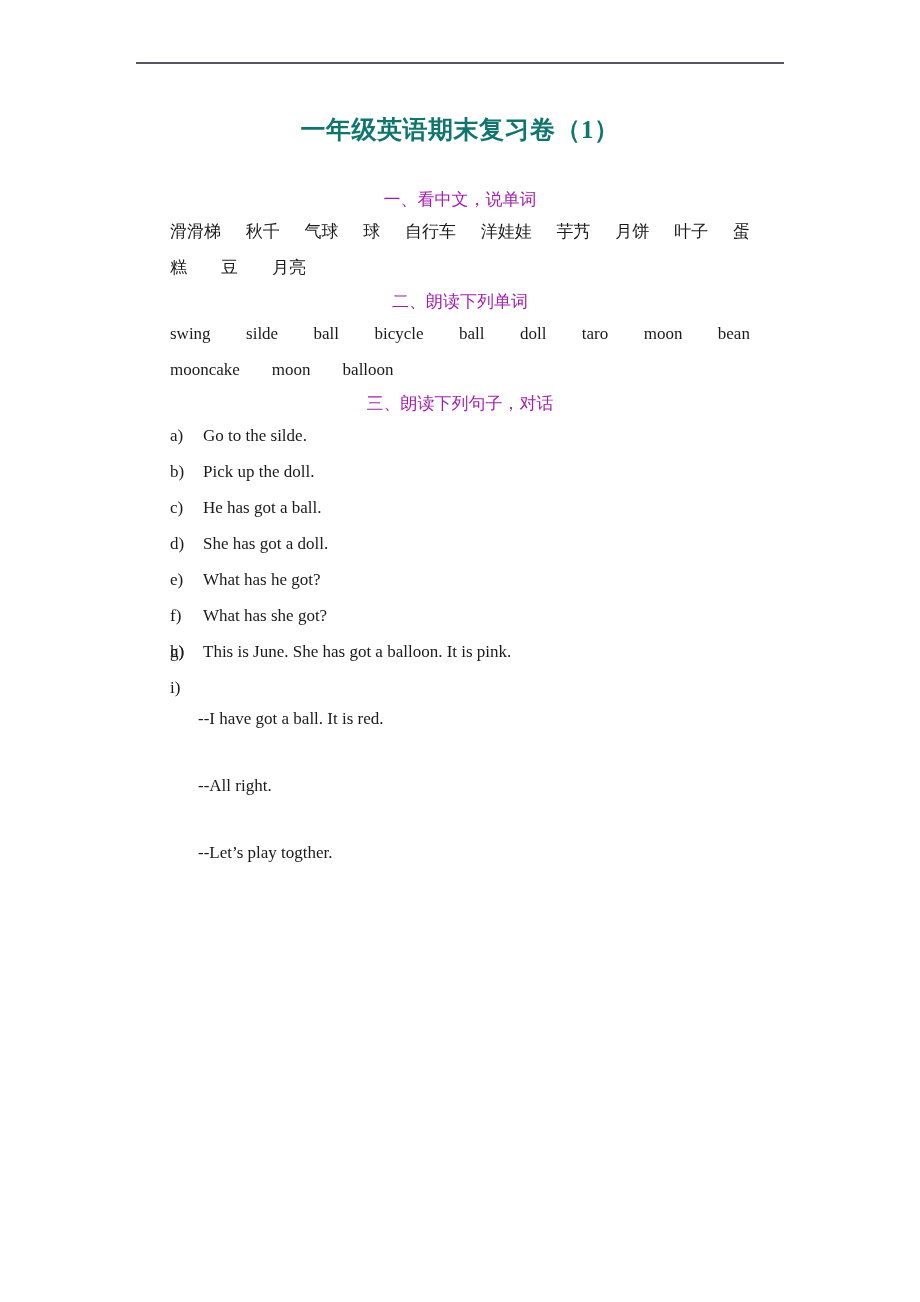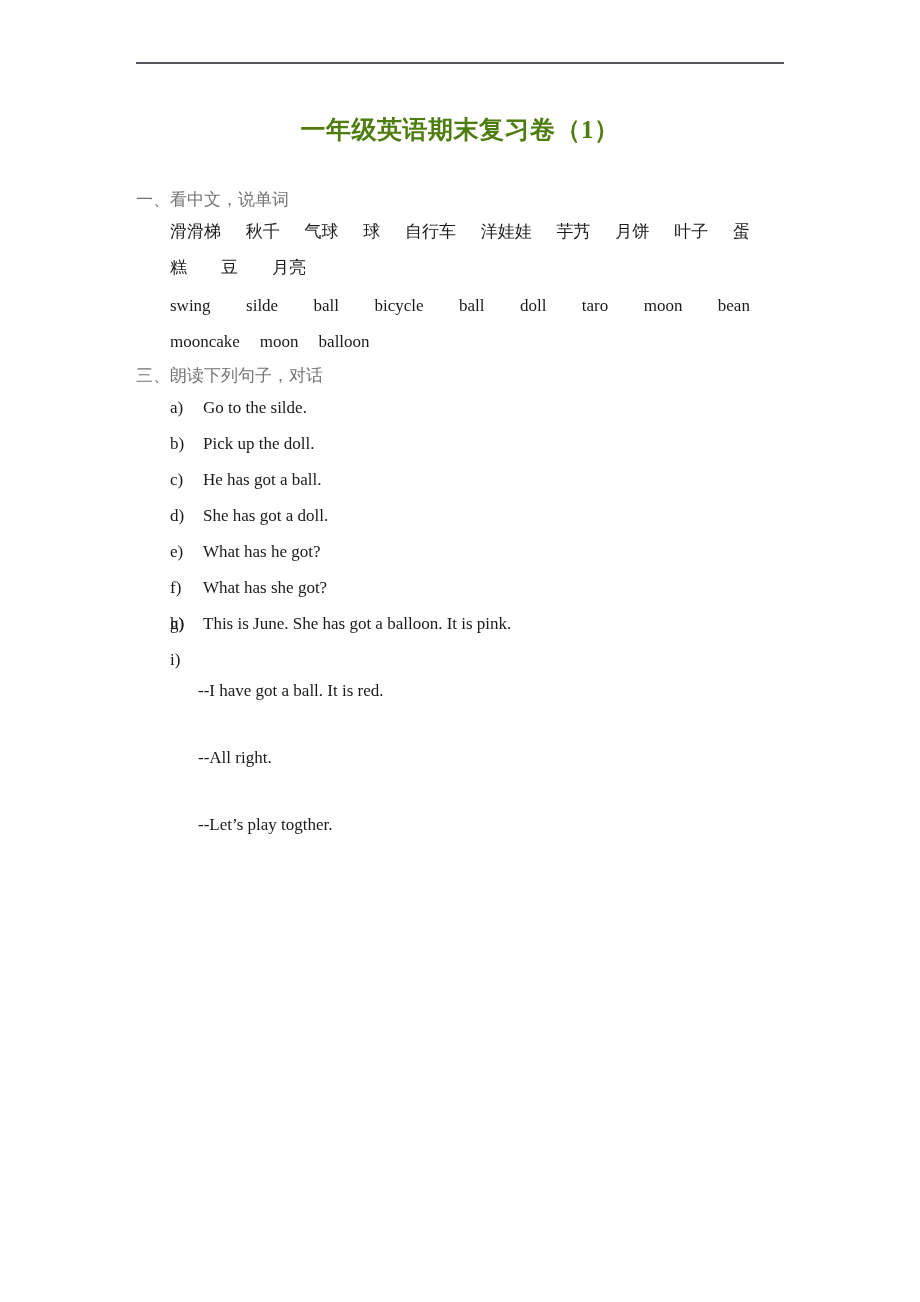--- a/index.html
+++ b/index.html
@@ -33,37 +33,38 @@
   
   .doc-title {
     position: absolute;
     left: 136px;
     top: 113px;
     width: 648px;
     text-align: center;
     font-size: 25px;
     font-weight: bold;
     letter-spacing: 0.5px;
-    color: #4d7c0f;
+    color: #0f766e;
     white-space: nowrap;
   }
   
   .content {
     position: absolute;
     left: 136px;
     top: 186px;
     width: 648px;
   }
   .section { margin: 0; padding: 0; }
   .section-heading {
     font-size: 17px;
     line-height: 28px;
-    color: #737373;
+    color: #a21caf;
     margin: 0;
     white-space: nowrap;
+    text-align: center;
   }
   
   .row-spread {
     display: flex;
     padding-left: 34px;
     width: 614px;
     box-sizing: border-box;
     justify-content: space-between;
     font-size: 17px;
     line-height: 36px;
@@ -144,34 +145,35 @@
       <div class="row-left" style="gap:34px;">
         <span class="cn">糕</span>
         <span class="cn">豆</span>
         <span class="cn">月亮</span>
       </div>
     </div>
 
     <div class="spacer-2"></div>
 
     <div class="section">
+      <div class="section-heading">二、朗读下列单词</div>
 
       <div class="row-spread">
         <span>swing</span>
         <span>silde</span>
         <span>ball</span>
         <span>bicycle</span>
         <span>ball</span>
         <span>doll</span>
         <span>taro</span>
         <span>moon</span>
         <span>bean</span>
       </div>
 
-      <div class="row-left" style="gap:20px;">
+      <div class="row-left" style="gap:32px;">
         <span>mooncake</span>
         <span>moon</span>
         <span>balloon</span>
       </div>
     </div>
 
     <div class="spacer-2"></div>
 
     <div class="section">
       <div class="section-heading">三、朗读下列句子，对话</div>

